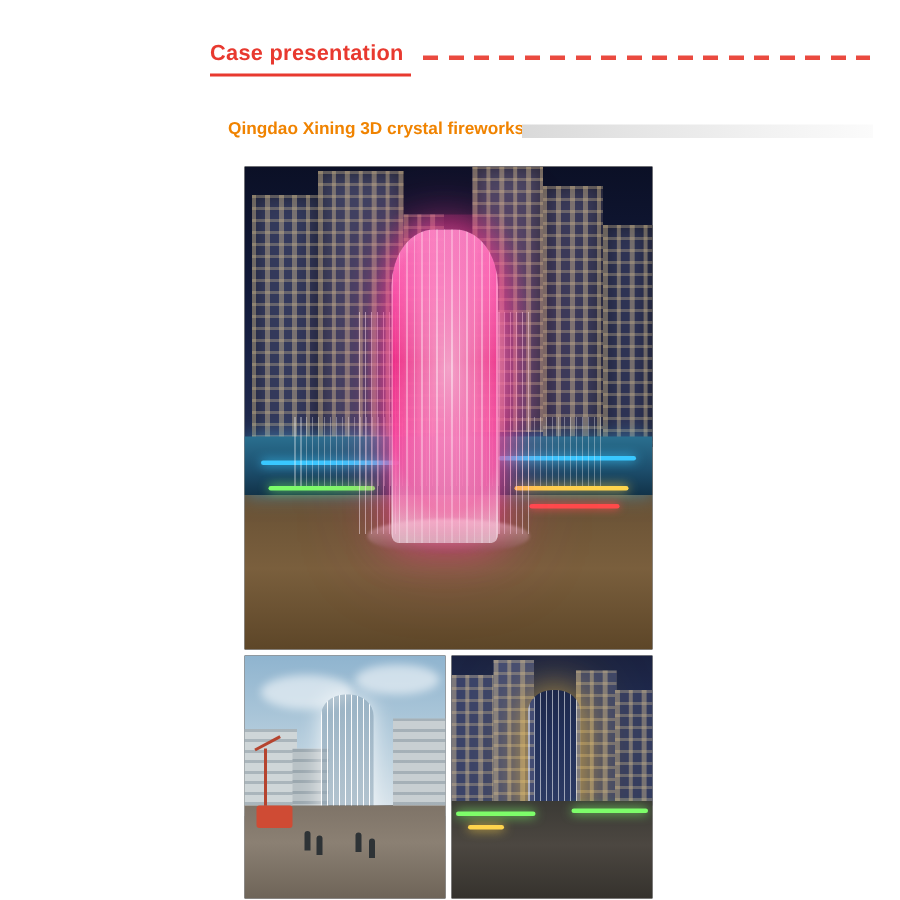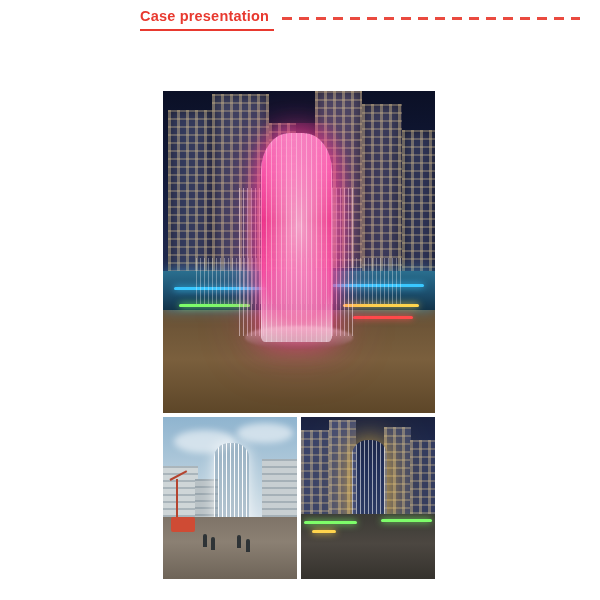--- a/index.html
+++ b/index.html
@@ -12,20 +12,21 @@
     height: 600px;
     font-family: "Liberation Sans", sans-serif;
     overflow: hidden;
   }
   .page {
     position: relative;
     width: 600px;
     height: 424px;
     background: #ffffff;
     box-sizing: border-box;
+    margin-top: 20px;
   }
 
   
   .header {
     position: absolute;
     left: 140px;
     top: 8px;
     right: 18px;
     height: 26px;
   }
@@ -299,20 +300,24 @@
 <body>
 
 <div class="page">
 
   <div class="header">
     <div class="header-title">Case presentation</div>
     <div class="header-underline"></div>
     <div class="header-dashes"></div>
   </div>
 
+  <div class="subcap">
+    <div class="subcap-text">Qingdao Xining 3D crystal fireworks</div>
+    <div class="subcap-bar"></div>
+  </div>
 
   <div class="gallery">
 
     <div class="photo photo-main">
       <div class="sky1"></div>
       <div class="bldg b1">
           <div class="win"></div>
         </div>
       <div class="bldg b2">
           <div class="win"></div>

